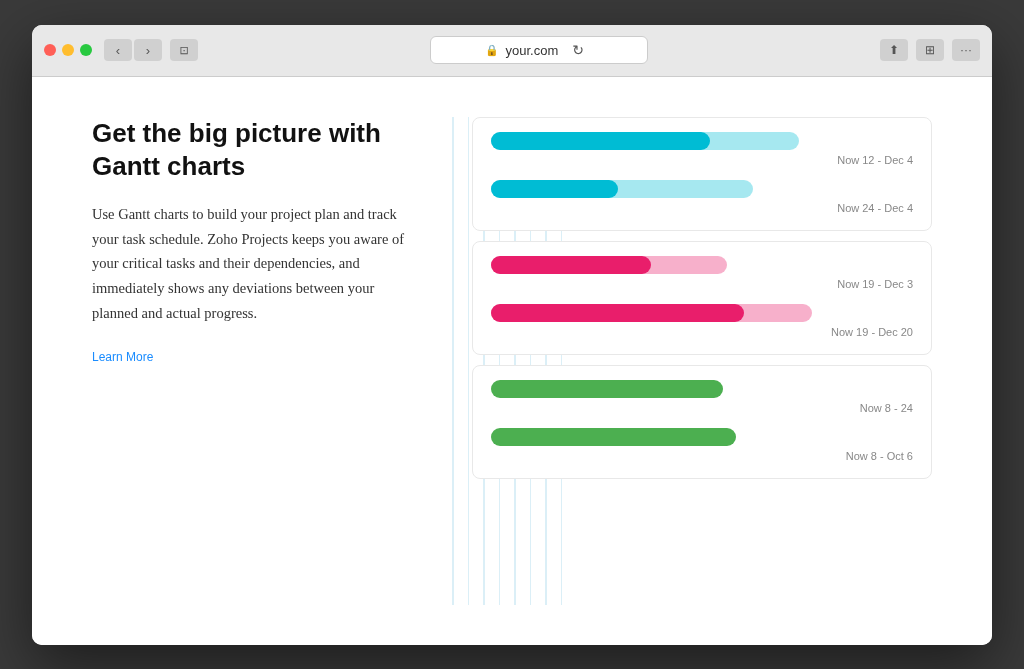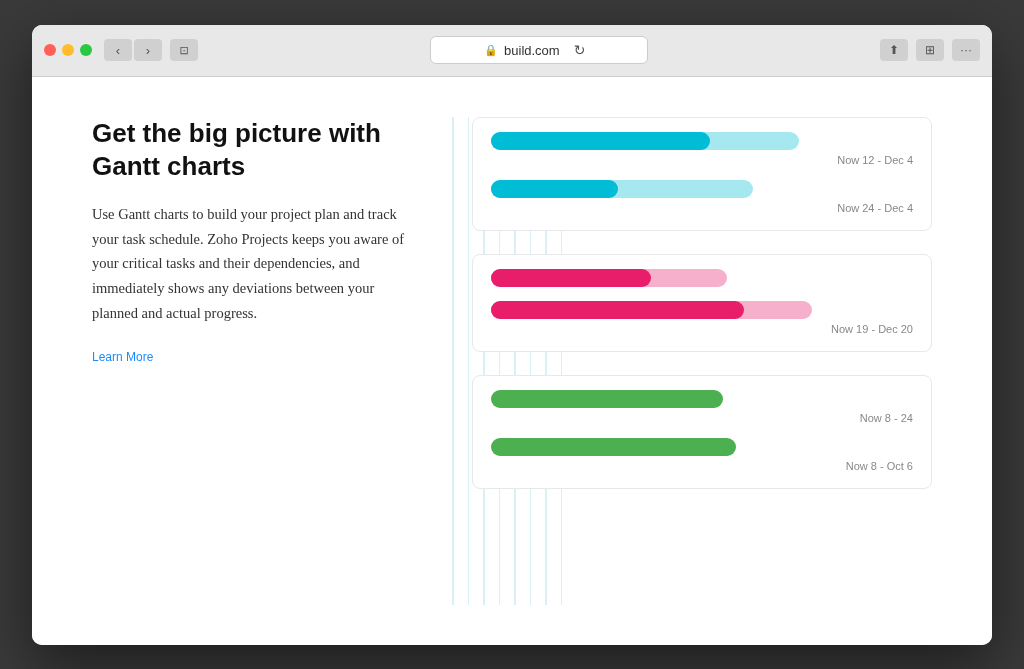--- a/index.html
+++ b/index.html
@@ -164,21 +164,21 @@
       color: #1a8cff;
       font-size: 12px;
       text-decoration: none;
       cursor: pointer;
     }
 
     .right-panel {
       flex: 1;
       display: flex;
       flex-direction: column;
-      gap: 23px;
+      gap: 10px;
       position: relative;
     }
 
     
     .vertical-lines {
       position: absolute;
       left: -20px;
       top: 0;
       bottom: 0;
       display: flex;
@@ -273,21 +273,21 @@
       <div class="nav-btn">
         <span>›</span>
       </div>
     </div>
     <div class="tab-icon">
       <span>⊡</span>
     </div>
     <div class="addr-spacer"></div>
     <div class="address-bar">
       <span class="lock-icon">🔒</span>
-      <span>build.com</span>
+      <span>your.com</span>
       <div class="reload-btn">
         <span>↻</span>
       </div>
     </div>
     <div class="addr-spacer"></div>
     <div class="browser-actions">
       <div class="action-btn">
         <span>⬆</span>
       </div>
       <div class="action-btn">
@@ -339,20 +339,21 @@
         </div>
       </div>
 
       <div class="gantt-section">
 
         <div class="bar-container">
           <div class="bar-track" style="width:100%; height:18px; position:relative;">
             <div class="bar-total bar-pink-total" style="width:56%; left:0;"></div>
             <div class="bar-filled bar-pink-filled" style="width:38%;"></div>
           </div>
+          <div class="bar-label">Now 19 - Dec 3</div>
         </div>
 
         <div class="bar-container">
           <div class="bar-track" style="width:100%; height:18px; position:relative;">
             <div class="bar-total bar-pink-total" style="width:76%; left:0;"></div>
             <div class="bar-filled bar-pink-filled" style="width:60%;"></div>
           </div>
           <div class="bar-label">Now 19 - Dec 20</div>
         </div>
       </div>

